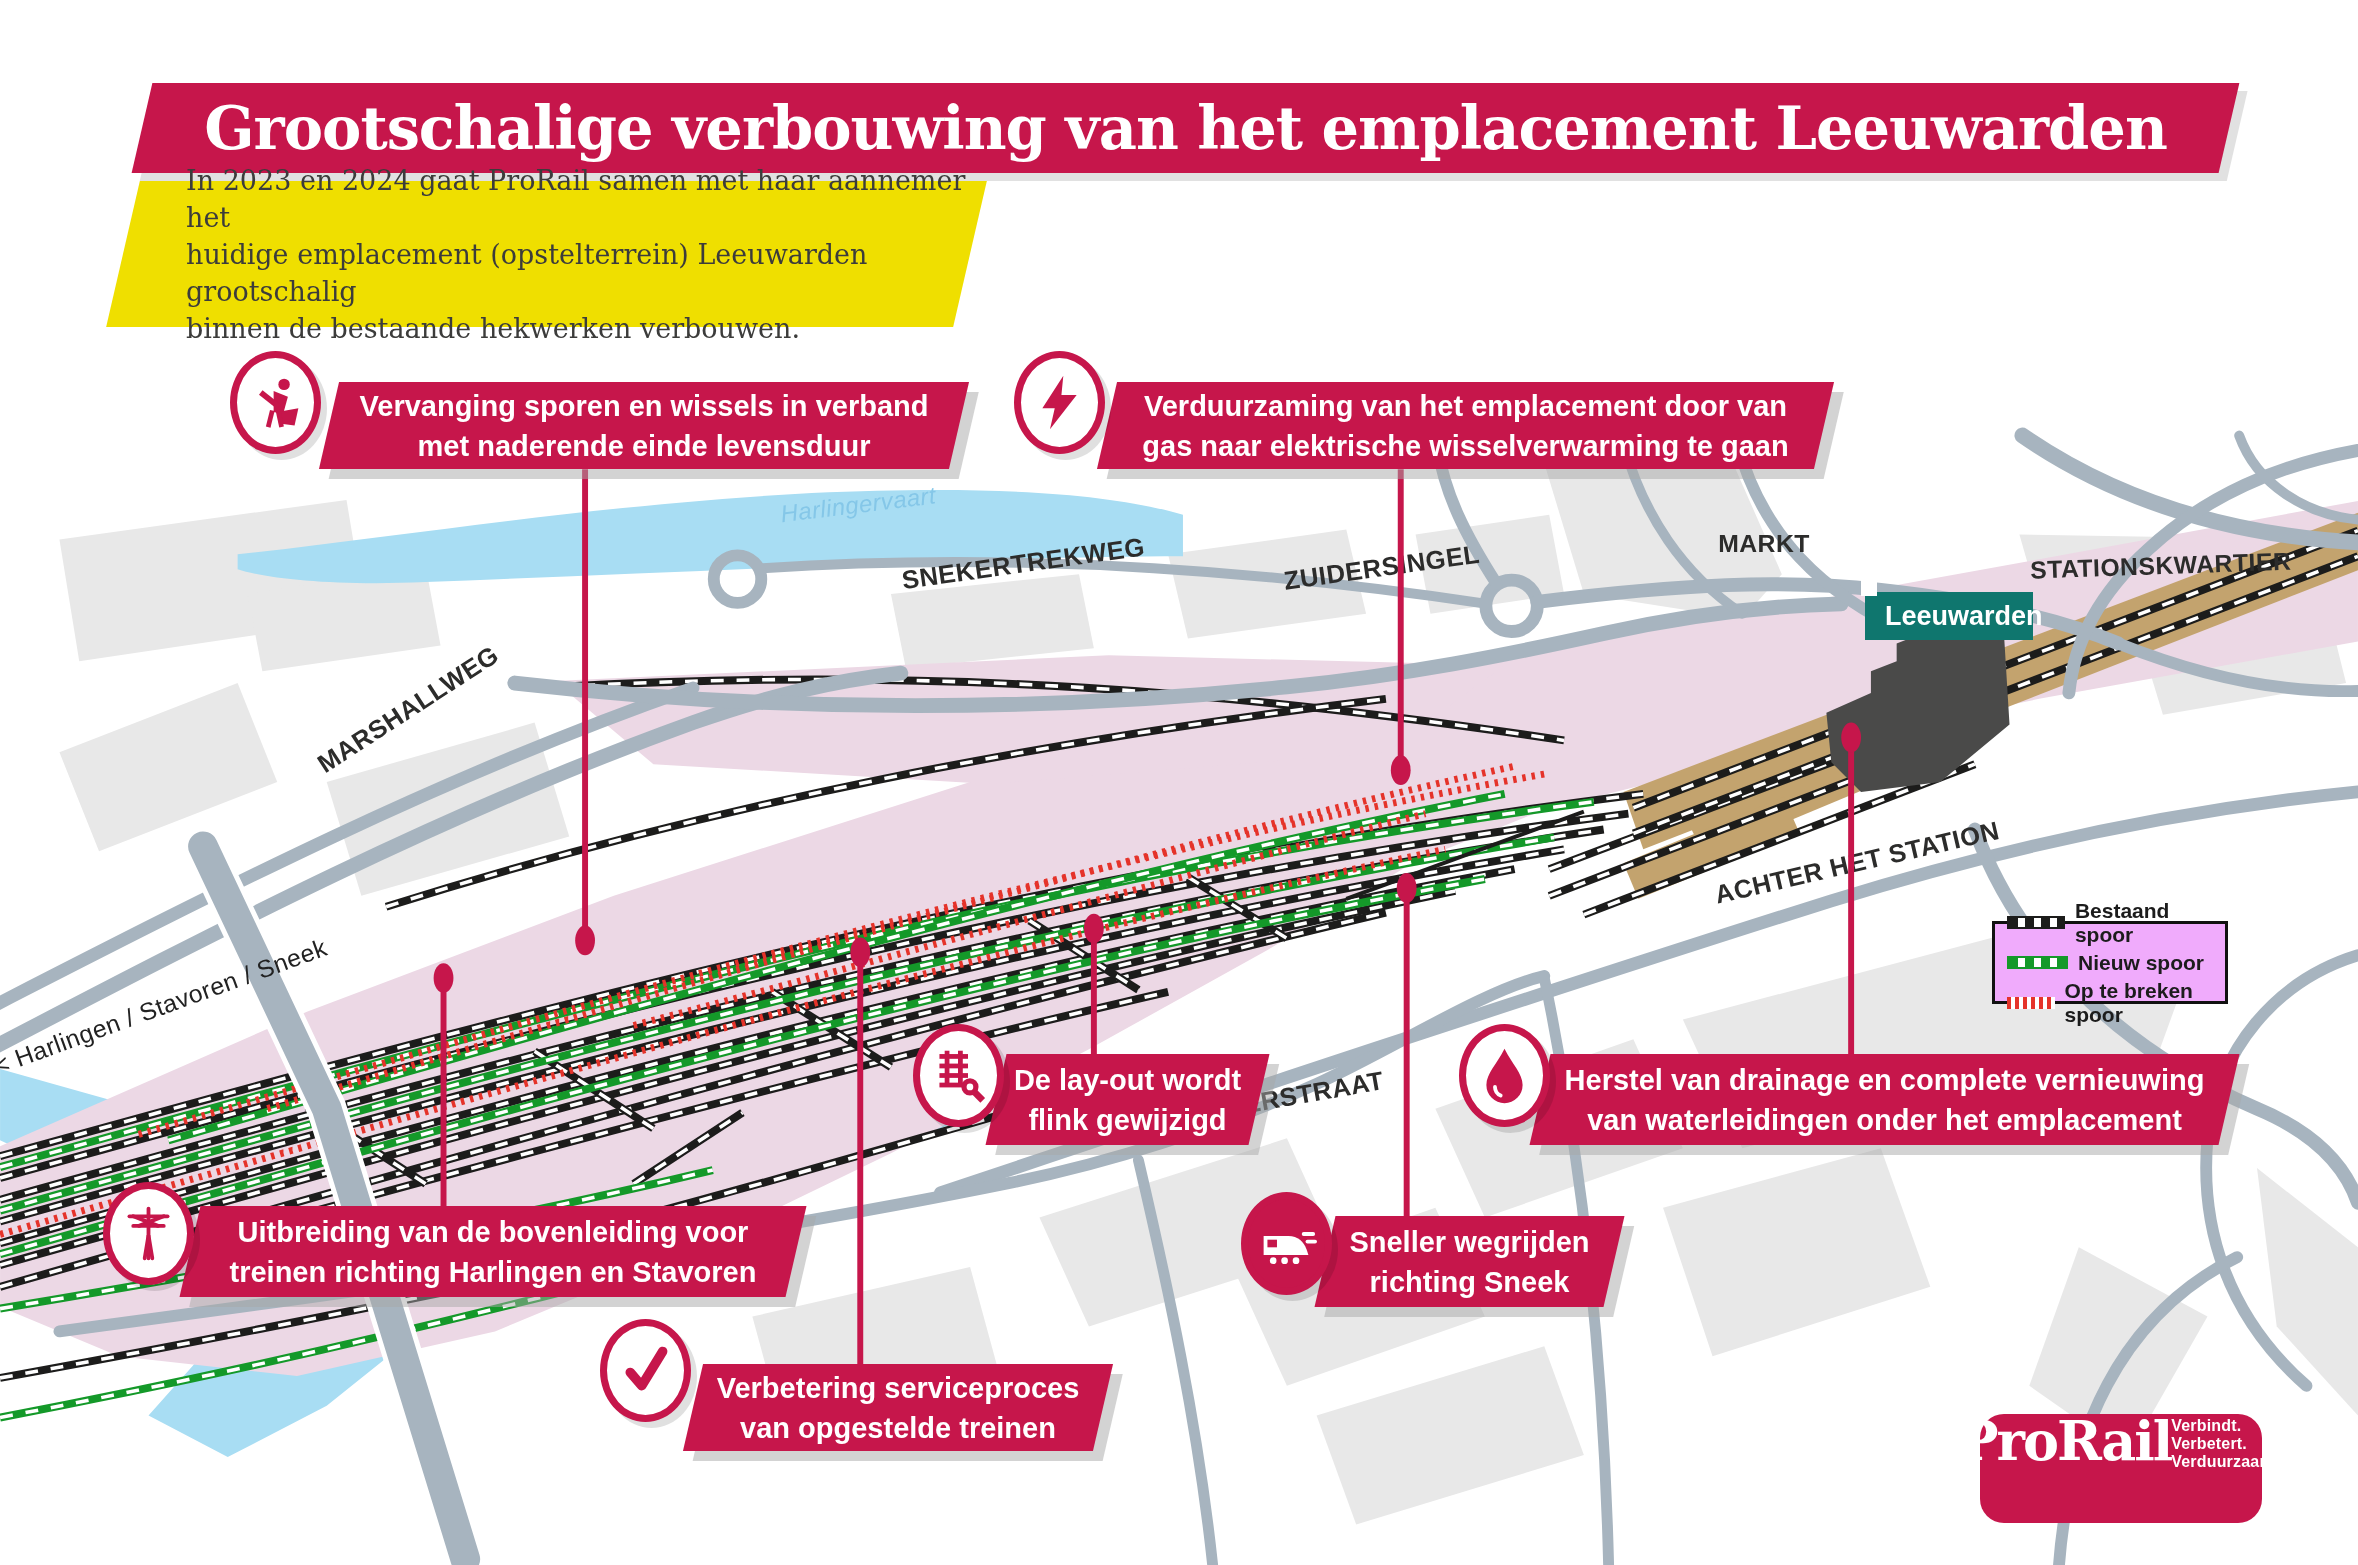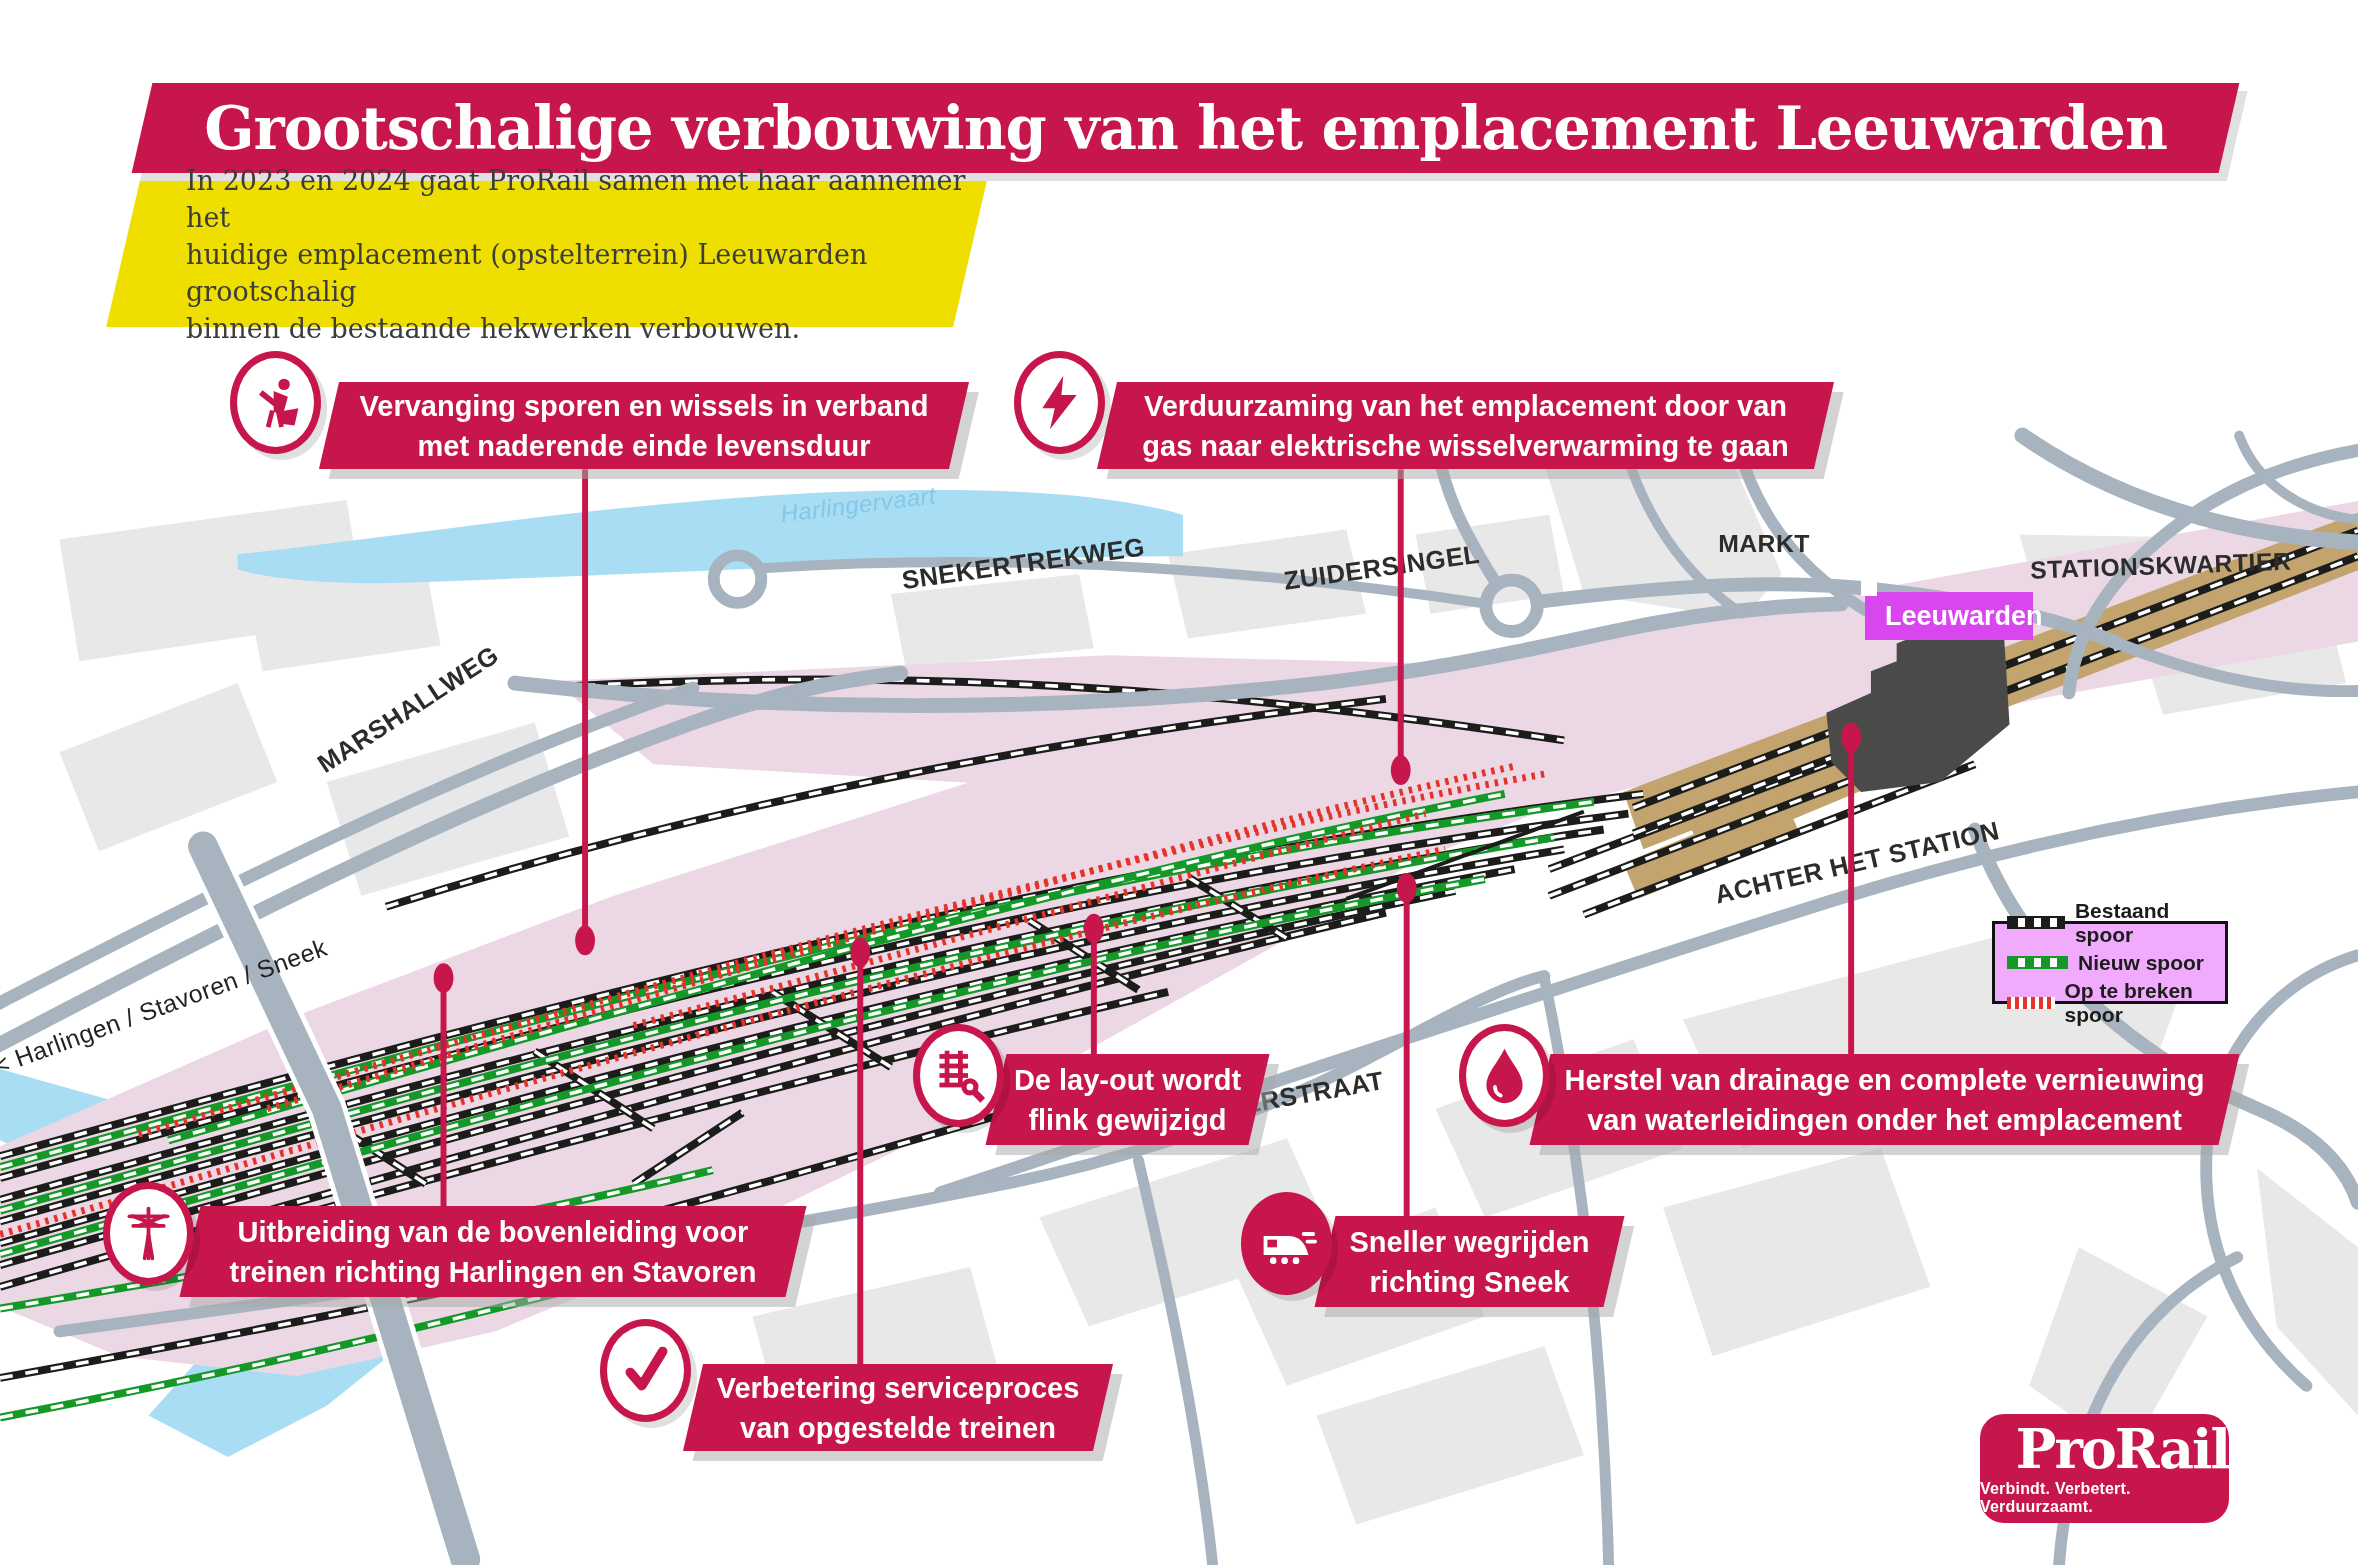--- a/index.html
+++ b/index.html
@@ -45,28 +45,28 @@
   .legend{position:absolute;left:1992px;top:921px;width:236px;height:83px;background:#f0abfc;
     border:3px solid #111;z-index:20;display:flex;flex-direction:column;justify-content:center;
     gap:4px;padding:4px 0 4px 12px;box-sizing:border-box;}
   .legend .row{display:flex;align-items:center;gap:10px;font-size:21px;font-weight:bold;color:#1c1c1c;}
   .legsam{display:inline-block;width:57px;height:9px;}
   .legsam.existing{background:repeating-linear-gradient(90deg,#1c1c1b 0 9px,#fff 9px 16px);border:2px solid #1c1c1b;}
   .legsam.new{background:repeating-linear-gradient(90deg,#149929 0 9px,#fff 9px 16px);border:2px solid #149929;}
   .legsam.remove{background:repeating-linear-gradient(90deg,#e5332a 0 4px,#fff 4px 8px);height:12px;border:none;}
 
   
-  .logo{position:absolute;left:1980px;top:1414px;width:249px;height:109px;background:#c6164b;
-    border-radius:24px;z-index:20;display:flex;flex-direction:column;align-items:flex-end;justify-content:center;}
+  .logo{position:absolute;left:1980px;top:1414px;width:282px;height:109px;background:#c6164b;
+    border-radius:24px;z-index:20;display:flex;flex-direction:row;align-items:flex-start;justify-content:center;}
   .logo .word{color:#fff;font-family:"DejaVu Serif","Liberation Serif",serif;font-weight:bold;
     font-size:54px;letter-spacing:-2px;line-height:55px;}
   .logo .tag{color:#fff;font-size:16px;font-weight:bold;margin-top:3px;letter-spacing:0.2px;}
 
   
-  .stn-label{position:absolute;left:1865px;top:592px;width:168px;height:48px;background:#d946ef;z-index:15;
+  .stn-label{position:absolute;left:1865px;top:592px;width:168px;height:48px;background:#0f766e;z-index:15;
     color:#fff;font-weight:bold;font-size:27px;display:flex;align-items:center;padding-left:20px;box-sizing:border-box;}
   .stn-sq{position:absolute;left:1861px;top:580px;width:16px;height:16px;background:#fff;z-index:16;}
 </style>
 </head>
 <body>
 
 <div id="page">
 
   <svg width="2358" height="1565" viewBox="0 0 2382 1581" style="position:absolute;left:0;top:0;">
 

